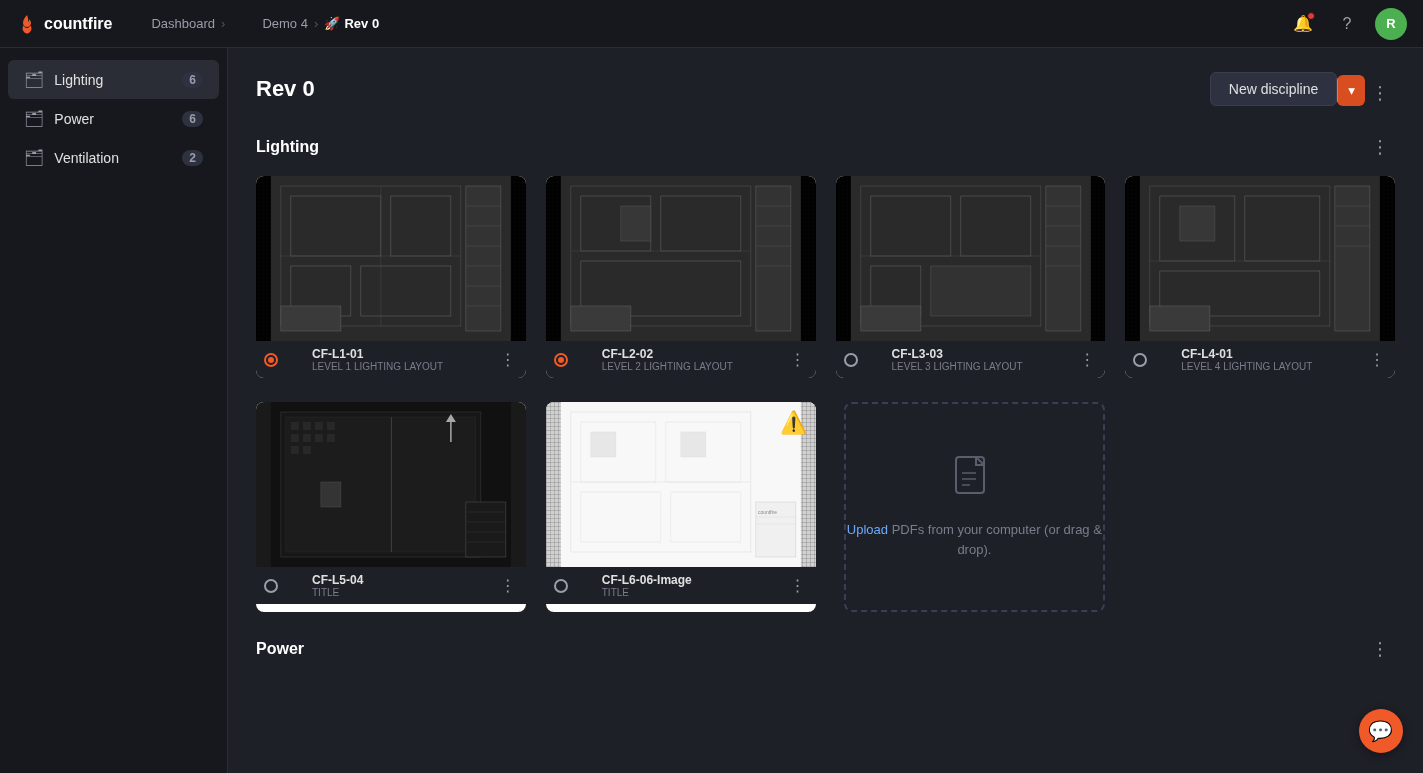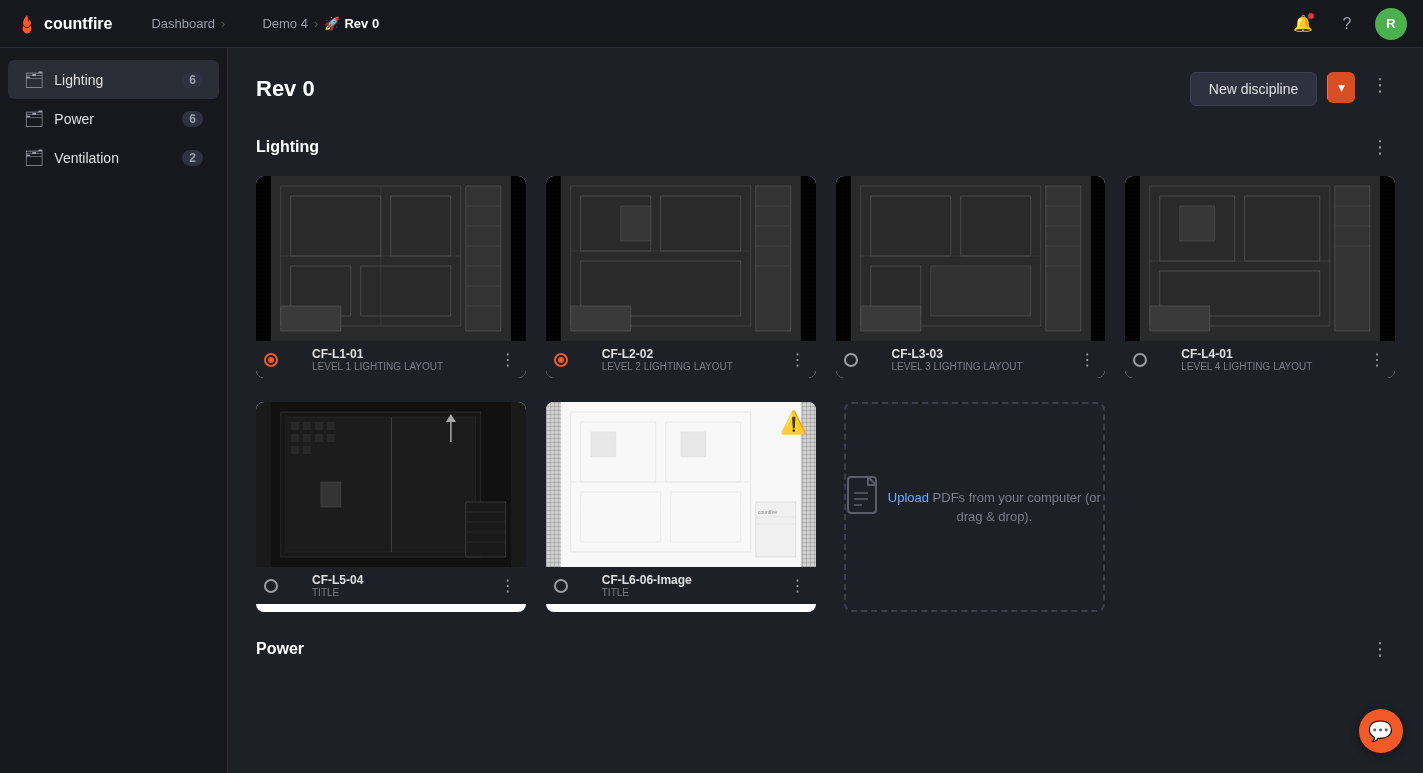--- a/index.html
+++ b/index.html
@@ -158,22 +158,21 @@
       justify-content: space-between;
       margin-bottom: 28px;
     }
     .page-title {
       font-size: 22px;
       font-weight: 700;
       color: #fff;
     }
     .page-header-actions {
       display: flex;
-      align-items: flex-start;
-      gap: 10px;
+      align-items: flex-end;
     }
     .btn-secondary {
       background: #2e3140;
       color: #e0e0e0;
       border: 1px solid #3a3e50;
       padding: 8px 18px;
       border-radius: 6px;
       cursor: pointer;
       font-size: 14px;
       font-weight: 500;
@@ -336,20 +335,21 @@
     .upload-card {
       border: 2px dashed #3a3e50;
       border-radius: 8px;
       background: transparent;
       height: 100%;
       min-height: 210px;
       display: flex;
       align-items: center;
       justify-content: center;
       cursor: pointer;
+      flex-direction: column;
       text-align: center;
       margin-left: 8px;
     }
     .upload-icon { font-size: 36px; color: #5a5d6a; margin-bottom: 8px; }
     .upload-text { font-size: 13px; color: #7a7d8a; line-height: 1.5; }
     .upload-text a { color: #6baaff; text-decoration: none; }
 
     
     .chat-bubble {
       position: fixed;

